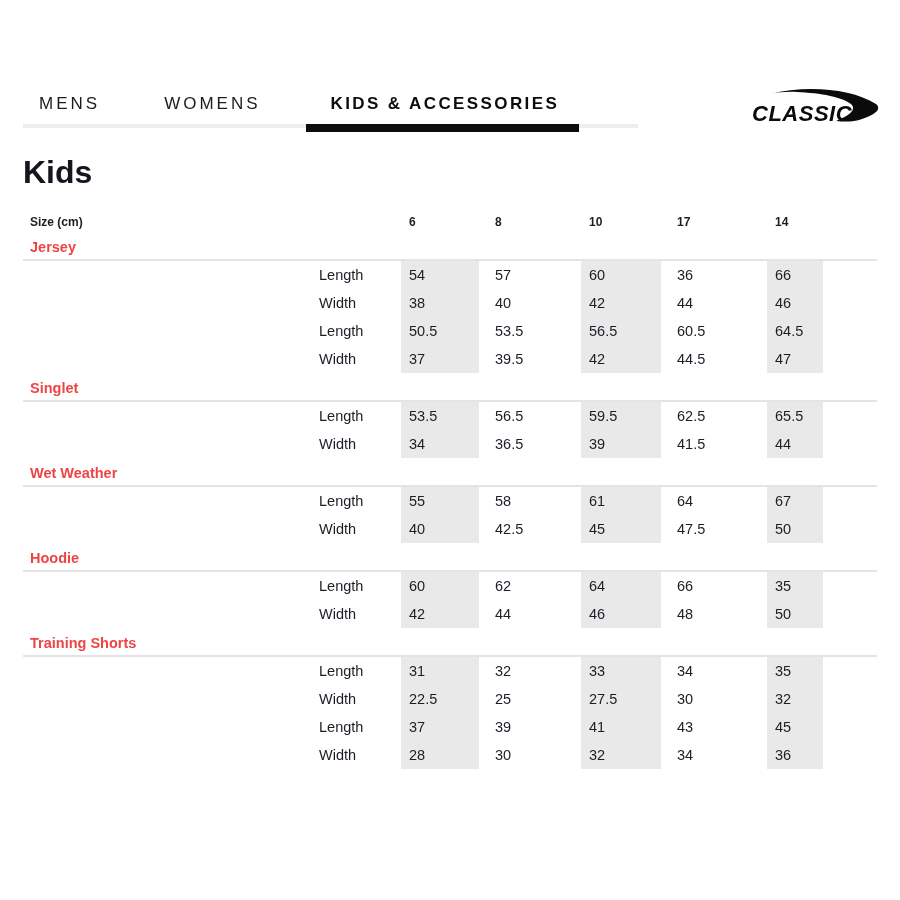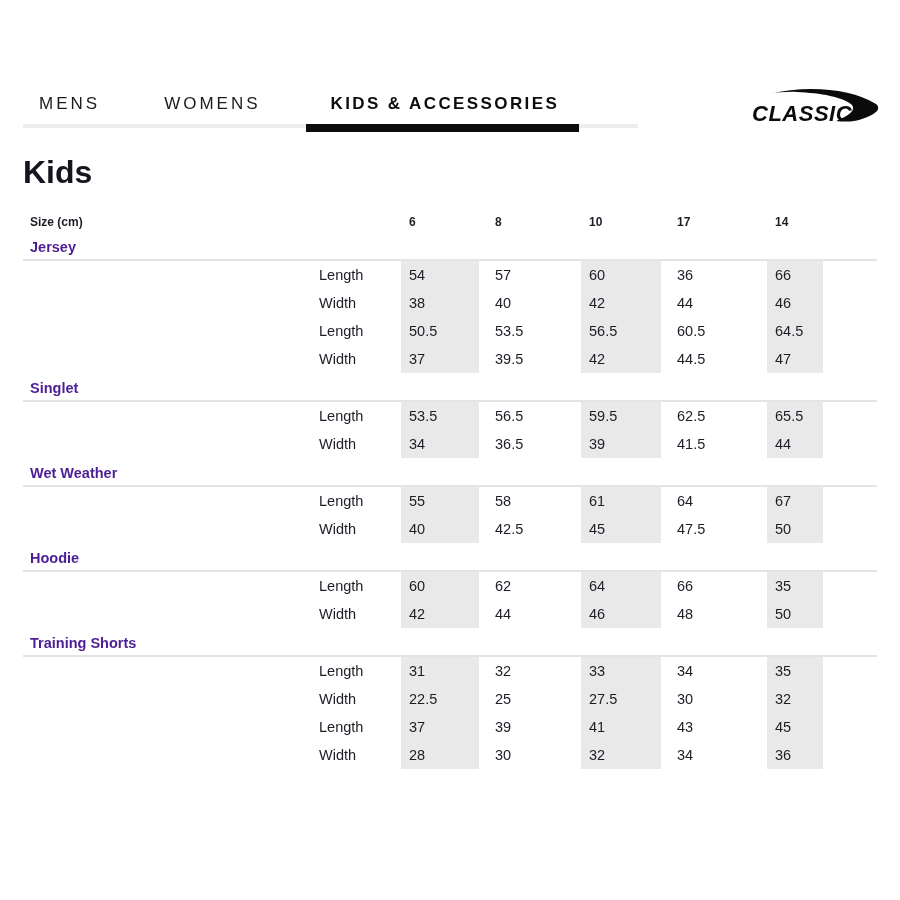--- a/index.html
+++ b/index.html
@@ -70,21 +70,21 @@
   .data-row { height: 28px; font-size: 14.5px; }
   .data-row .c-lab { color: #1d1d26; }
   .c-val.shade { background: var(--shade, #e9e9e9); border-right: 8px solid #fff; }
   .row .c-val:last-child.shade { border-right: none; }
 
   .section .cat-row {
     padding: 7px 0 4px 7px;
     border-bottom: 2px solid var(--divider, #e4e4e4);
     font-size: 14.5px;
     font-weight: 600;
-    color: #4c1d95;
+    color: #ef4444;
   }
 </style>
 </head>
 <body>
 
 <div class="page">
 
   <div class="header">
     <nav class="tabs">
       <div class="tab">MENS</div>

